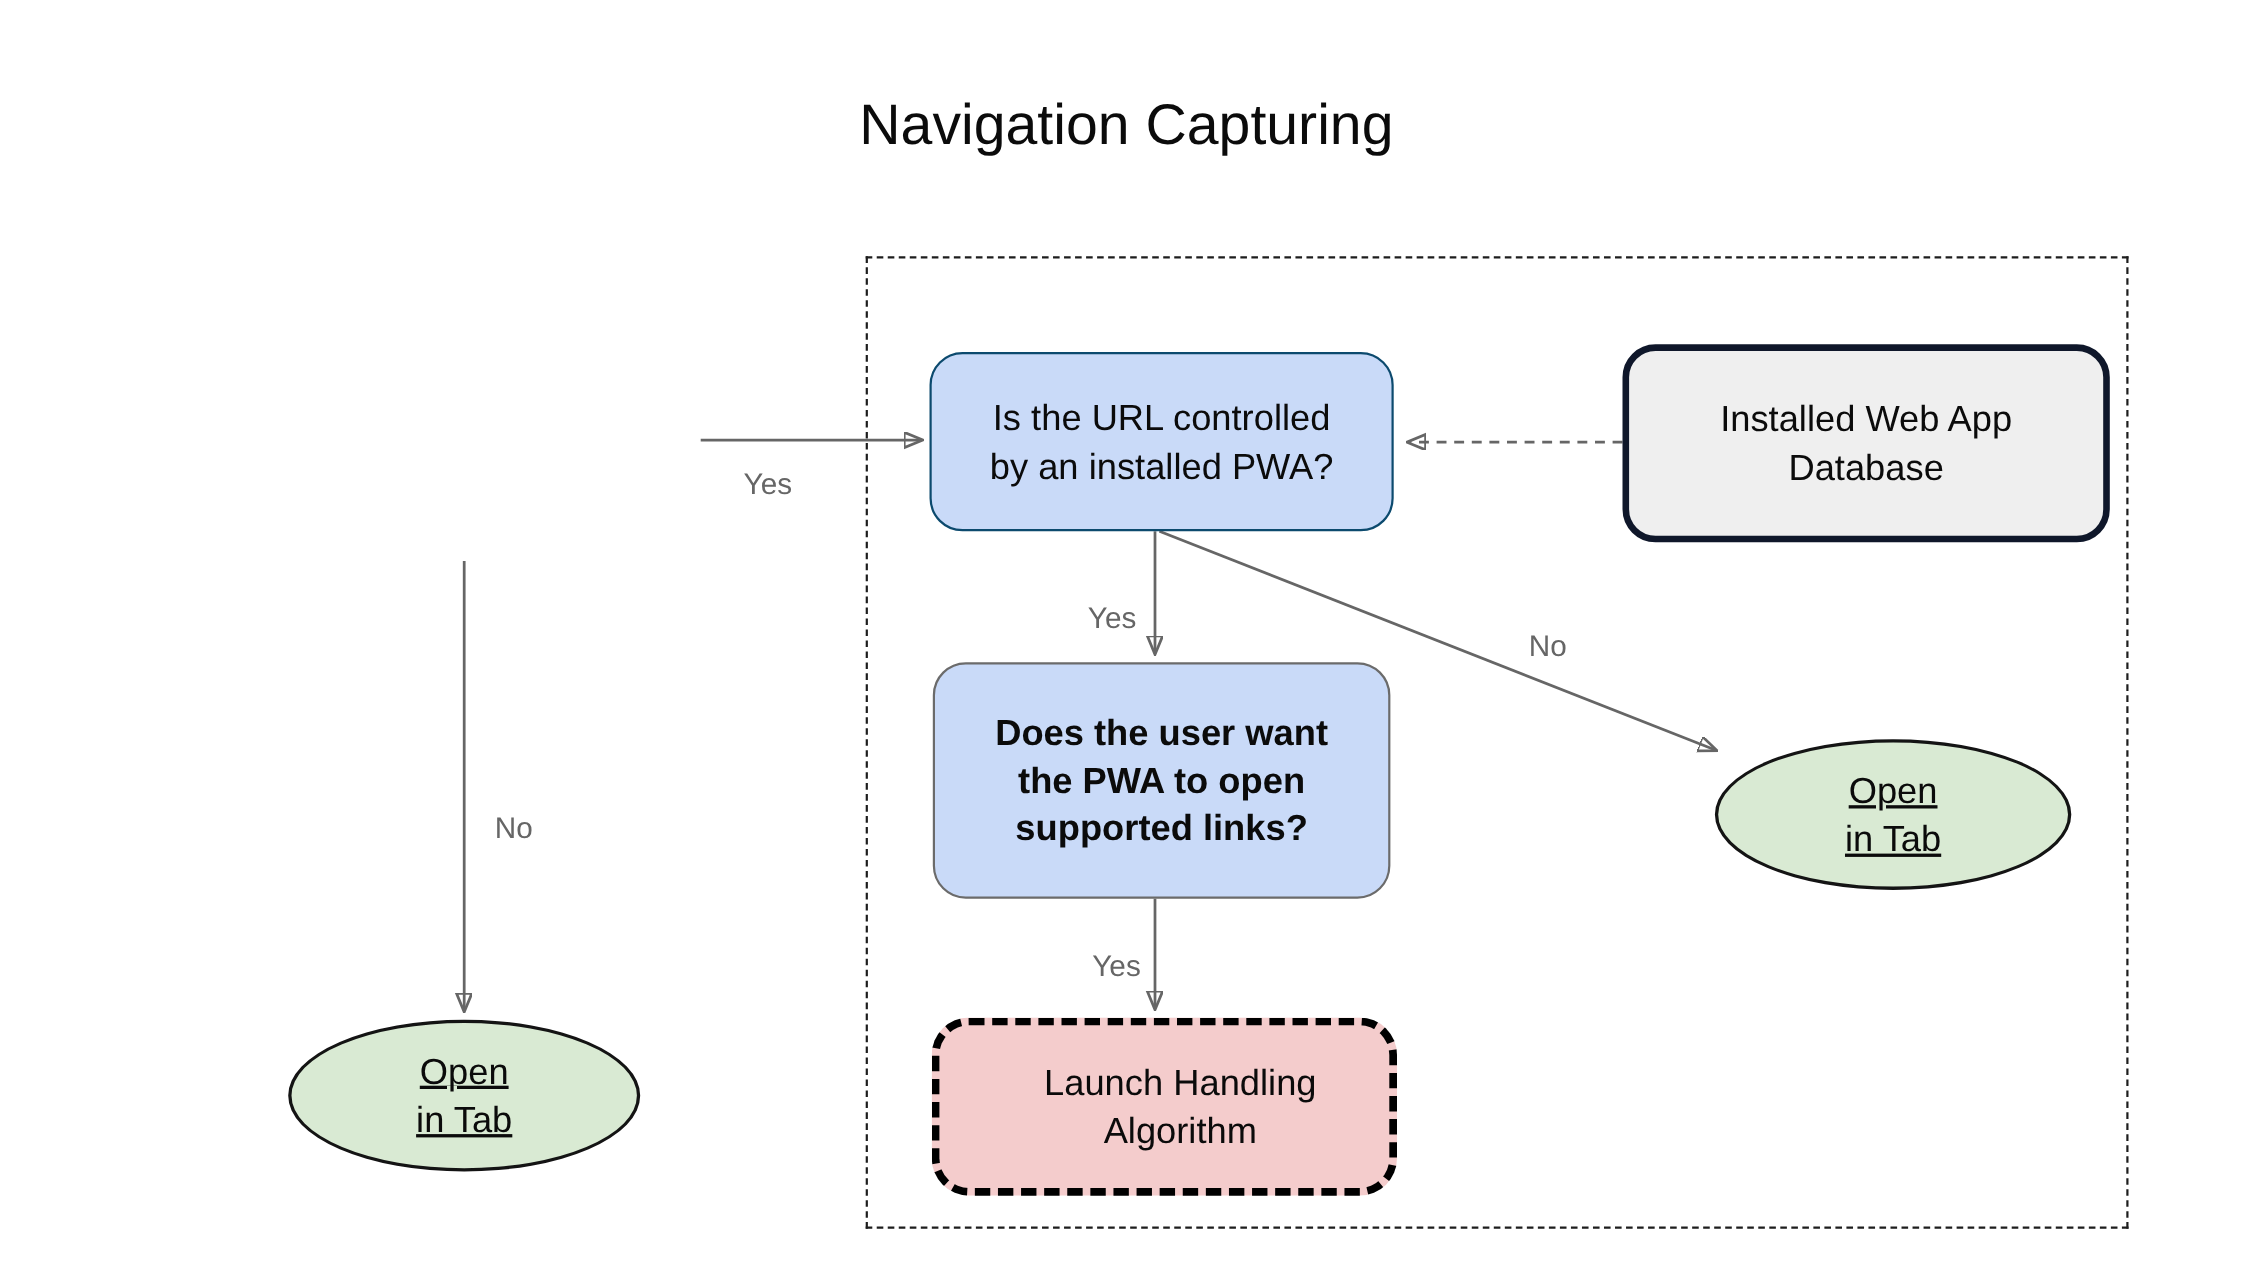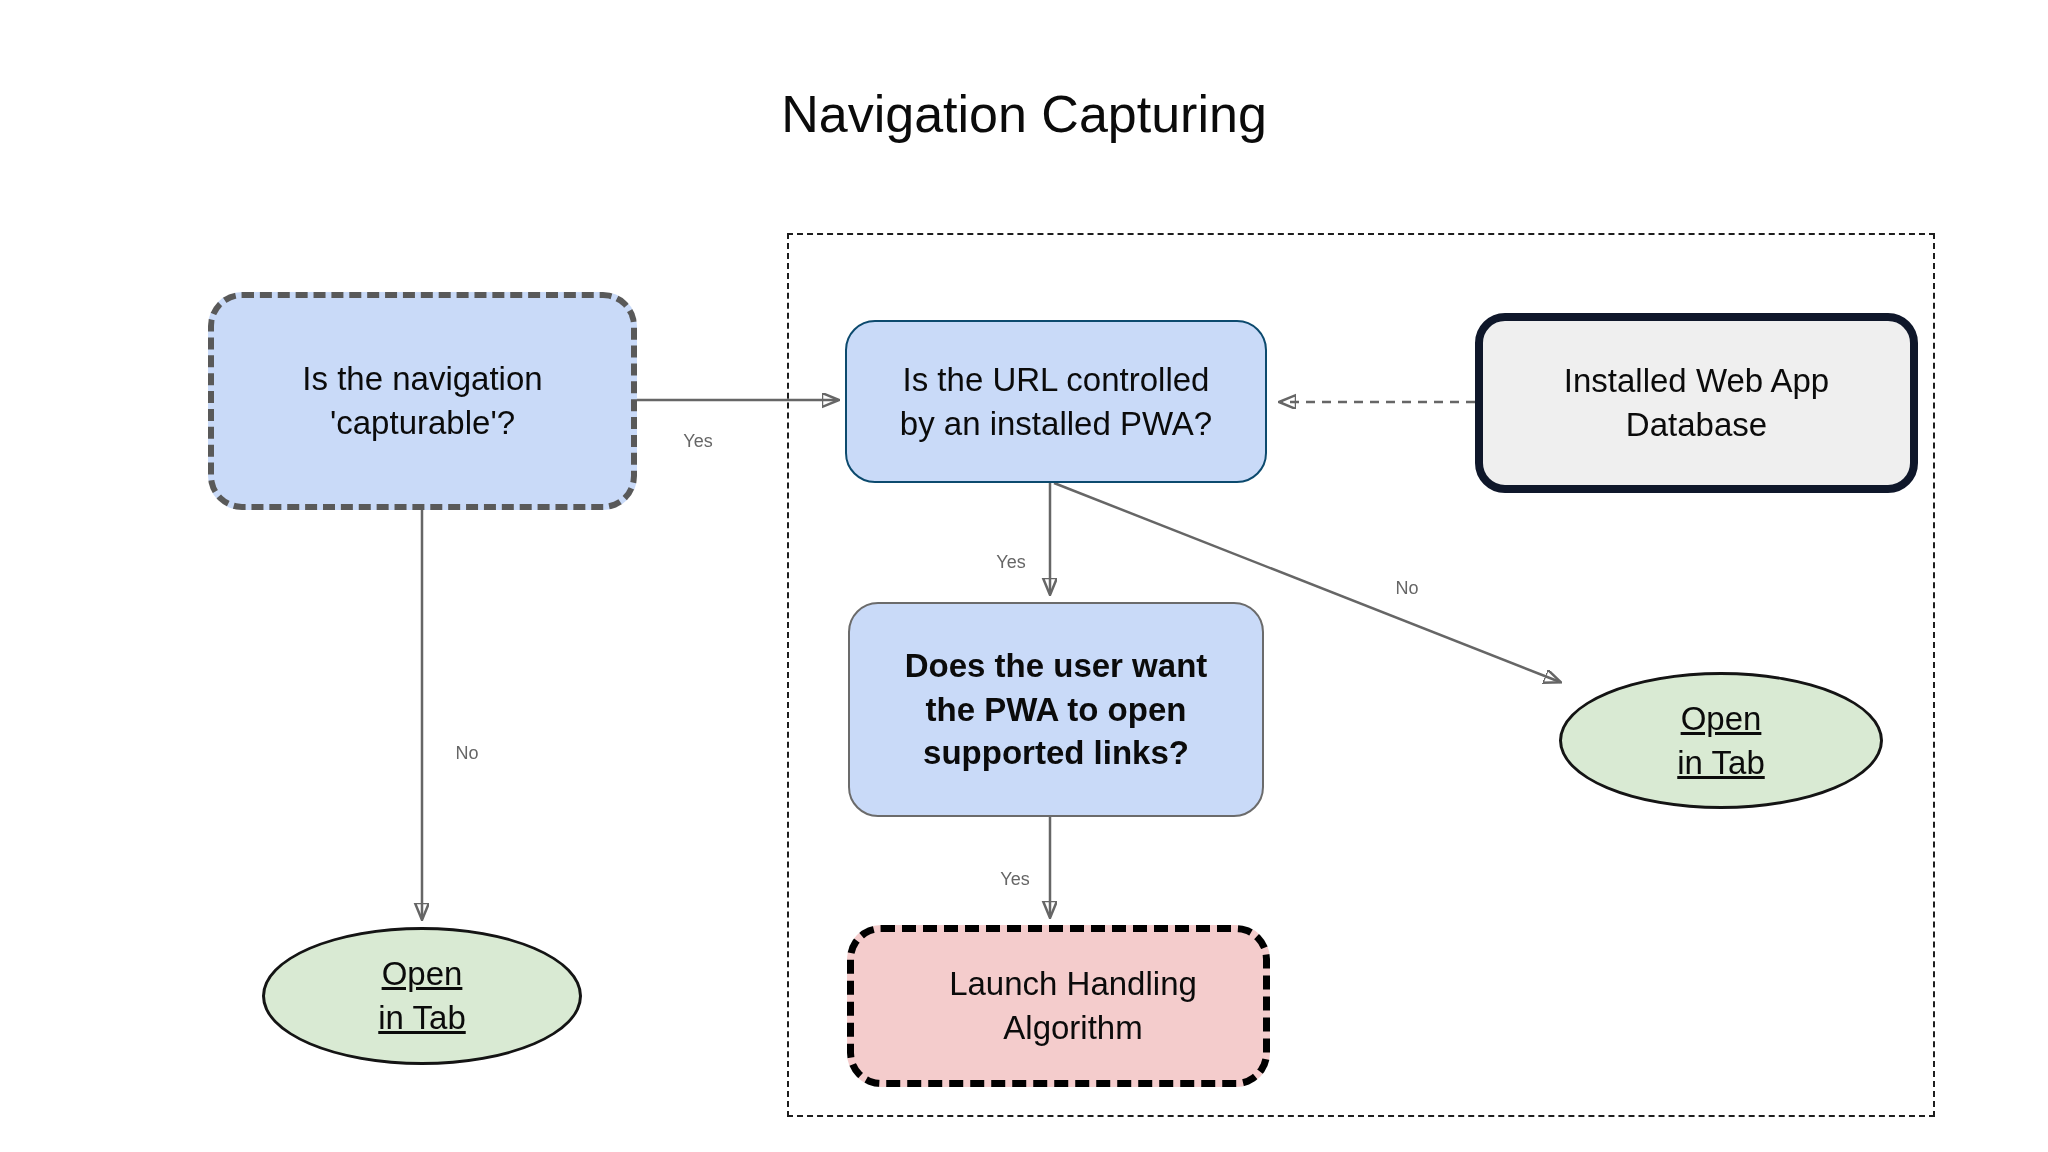--- a/index.html
+++ b/index.html
@@ -40,21 +40,21 @@
   .node-capturable-question{
     left:208px; top:292px; width:429px; height:218px;
     background:var(--blue); border:6px dashed #595959; border-radius:34px;
   }
   .node-url-controlled{
     left:845px; top:320px; width:422px; height:163px;
     background:var(--blue); border:2px solid #0c4a6e;
   }
   .node-installed-db{
     left:1475px; top:313px; width:443px; height:180px;
-    background:var(--gray); border:8px solid #0f172a;
+    background:var(--gray); border:6px solid #0f172a;
   }
   .node-user-want{
     left:848px; top:602px; width:416px; height:215px;
     background:var(--blue); border:2px solid #6b6b6b;font-weight:bold;
   }
   .node-launch-handling{
     left:847px; top:925px; width:423px; height:162px;
     background:var(--red); border:7px dashed #000000; border-radius:34px;padding-left:29px;
   }
   .ellipse{
@@ -62,21 +62,21 @@
   }
   .node-open-tab-left{ left:262px; top:927px; width:320px; height:138px; }
   .node-open-tab-right{ left:1559px; top:672px; width:324px; height:137px; }
 
   .edges{position:absolute; left:0; top:0; width:2048px; height:1152px; pointer-events:none;}
   .edges line, .edges path{stroke:var(--arrow); stroke-width:2.5px; fill:none;}
   .edges .dashed{stroke-dasharray:9 7;}
 
   .edge-label{
     position:absolute; transform:translate(-50%,-50%);
-    font-size:18px; color:var(--label); white-space:nowrap;
+    font-size:27px; color:var(--label); white-space:nowrap;
   }
   .lbl-capturable-yes{left:698px; top:441px;}
   .lbl-pwa-yes{left:1011px; top:562px;}
   .lbl-pwa-no{left:1407px; top:588px;}
   .lbl-links-yes{left:1015px; top:879px;}
   .lbl-capturable-no{left:467px; top:753px;}
 </style>
 </head>
 <body>
 
@@ -93,24 +93,20 @@
       </marker>
     </defs>
     <line x1="637" y1="400" x2="838" y2="400" marker-end="url(#arrow)"></line>
     <line class="dashed" x1="1475" y1="402" x2="1280" y2="402" marker-end="url(#arrow)"></line>
     <line x1="1050" y1="483" x2="1050" y2="594" marker-end="url(#arrow)"></line>
     <line x1="1054" y1="483" x2="1560" y2="682" marker-end="url(#arrow)"></line>
     <line x1="1050" y1="817" x2="1050" y2="917" marker-end="url(#arrow)"></line>
     <line x1="422" y1="510" x2="422" y2="919" marker-end="url(#arrow)"></line>
   </svg>
 
-  <div class="node node-capturable-question">
-    <span>Is the navigation
-'capturable'?</span>
-  </div>
 
   <div class="node rounded node-url-controlled">
     <span>Is the URL controlled
 by an installed PWA?</span>
   </div>
 
   <div class="node rounded node-installed-db">
     <span>Installed Web App
 Database</span>
   </div>

